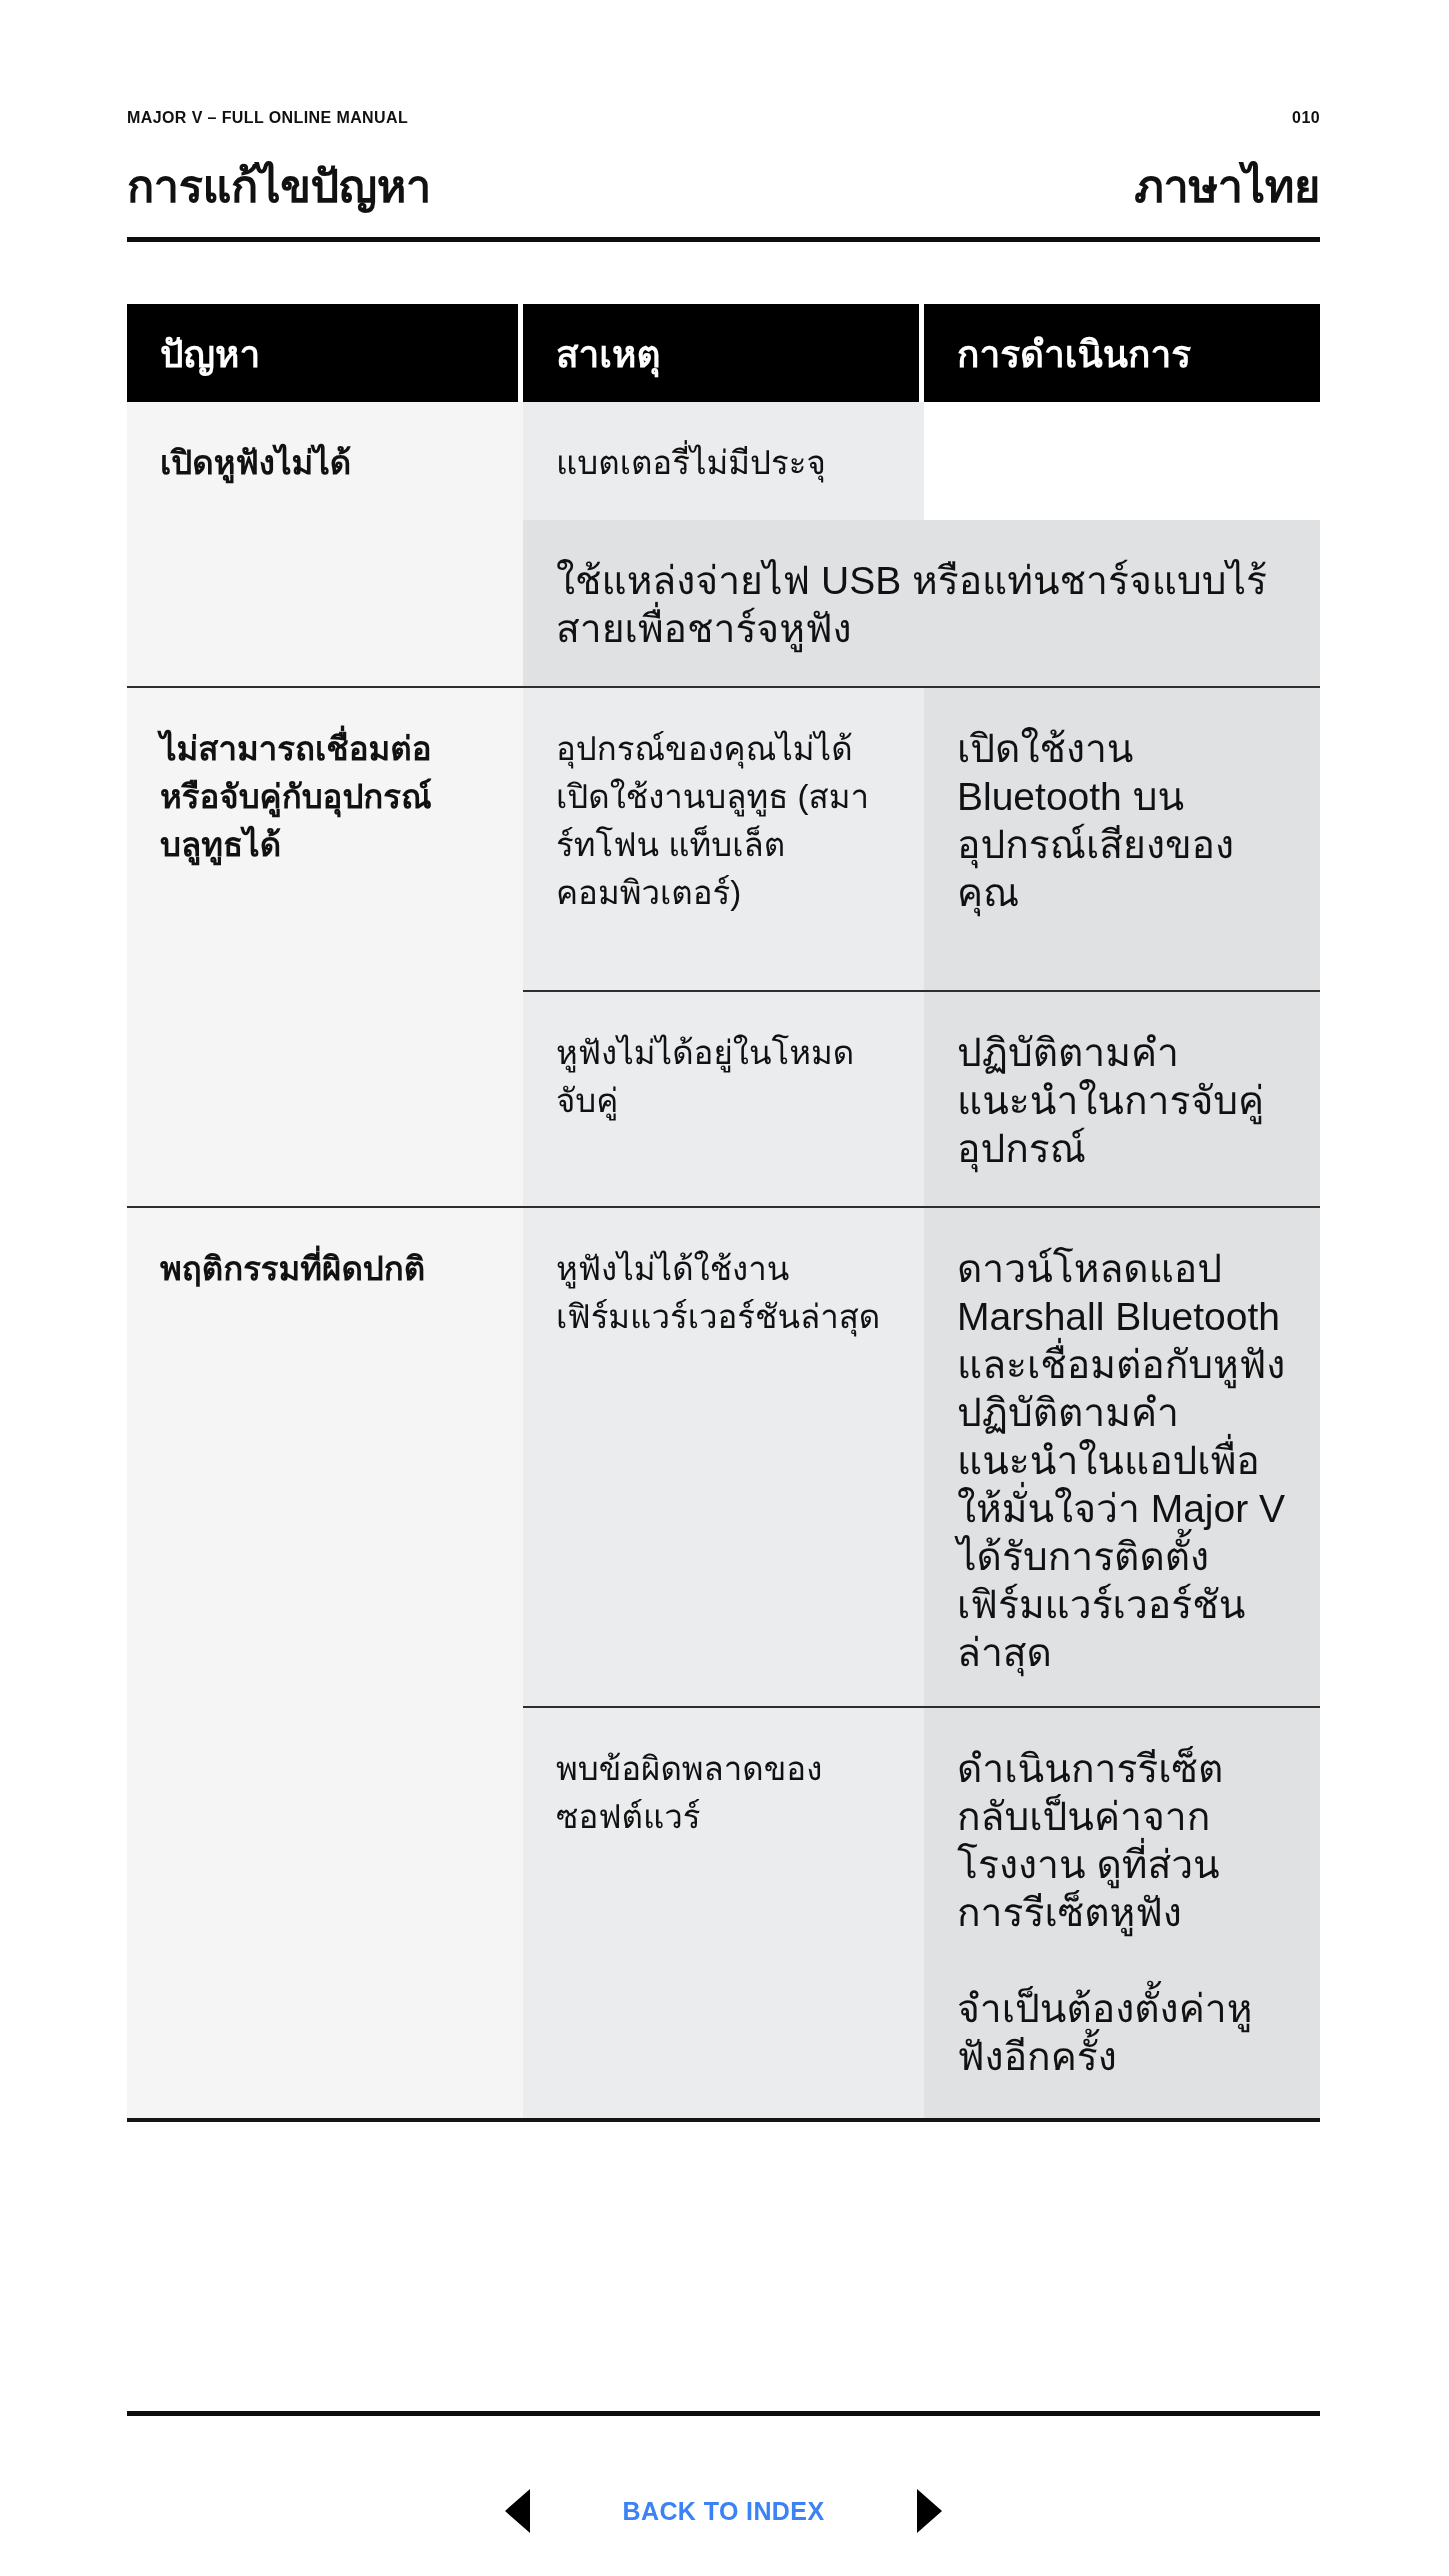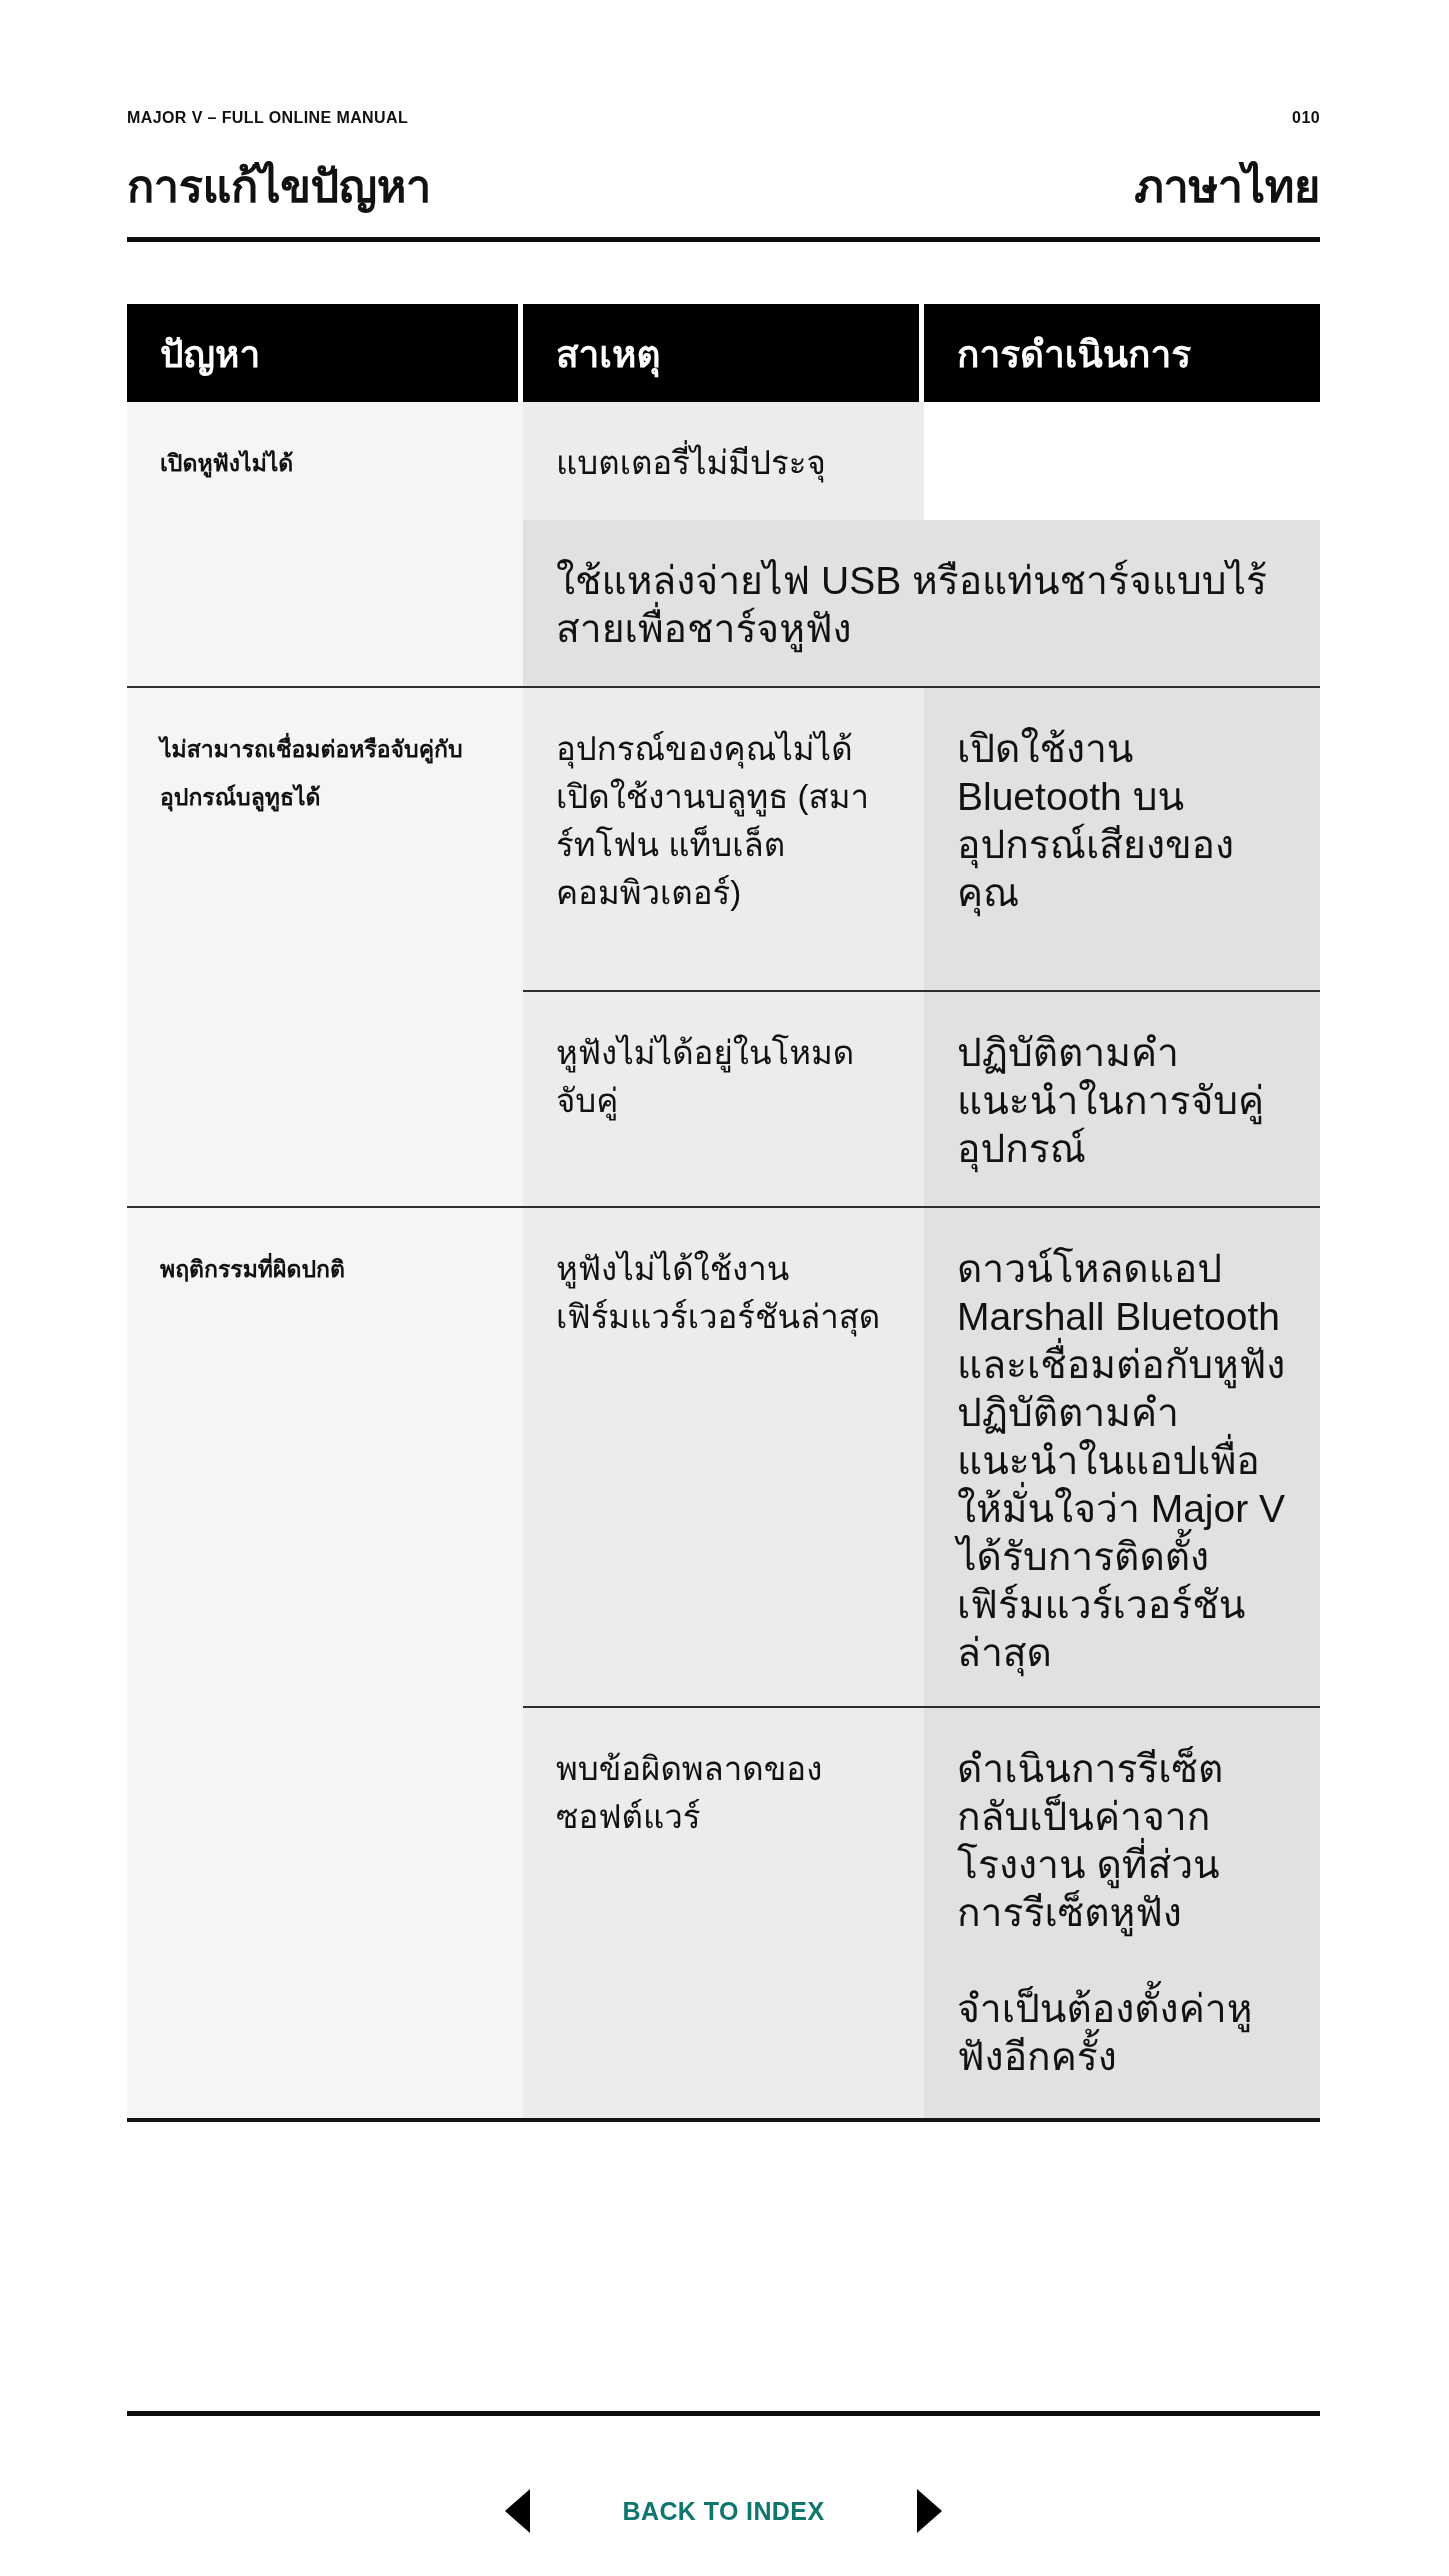--- a/index.html
+++ b/index.html
@@ -24,21 +24,21 @@
   .t-header .hcell{background:#000;color:#fff;display:flex;align-items:center;
     padding-left:33px;font-size:37px;font-weight:700;box-sizing:border-box;}
   .t-header .hcell.c1{width:396px;border-right:5px solid #fff;}
   .t-header .hcell.c2{width:401px;border-right:5px solid #fff;}
   .t-header .hcell.c3{flex:1;}
 
   .t-body{border-bottom:4.2px solid #141414;}
   .t-group{display:flex;}
   .t-group + .t-group{border-top:2.5px solid #2e2e2e;}
   .t-problem{width:396px;box-sizing:border-box;background:#f5f5f5;
-    padding:37px 33px 33px 33px;font-size:23px;font-weight:700;line-height:48px;}
+    padding:37px 33px 33px 33px;font-size:33px;font-weight:700;line-height:48px;}
   .t-rows{flex:1;display:flex;flex-direction:column;}
   .t-subrow{display:flex;flex:1;}
   .t-subrow + .t-subrow{border-top:2.5px solid #2e2e2e;}
   .t-cause{width:401px;box-sizing:border-box;background:#ebeced;
     padding:37px 33px 33px 33px;font-size:33px;line-height:48px;}
   .t-action{flex:1;box-sizing:border-box;background:#e0e1e3;
     padding:37px 33px 33px 33px;font-size:39px;line-height:48px;}
   .t-action p{margin:0;}
   .t-action p + p{margin-top:48px;}
 
@@ -48,21 +48,21 @@
   .t-group:nth-child(3) .t-subrow:nth-child(1){min-height:498px;}
   .t-group:nth-child(3) .t-subrow:nth-child(2){min-height:384px;}
 
   
   .footer-rule{height:5px;background:#0d0d0d;margin-top:289px;}
   .footer-nav{margin-top:73px;display:flex;justify-content:center;align-items:center;gap:93px;}
   .nav-btn{background:none;border:none;padding:0;cursor:pointer;display:flex;align-items:center;}
   .tri{width:0;height:0;border-top:22px solid transparent;border-bottom:22px solid transparent;}
   .tri-left{border-right:25px solid #000;}
   .tri-right{border-left:25px solid #000;}
-  .back-label{font-size:25px;font-weight:700;letter-spacing:0.4px;color:#0f766e;text-decoration:none;}
+  .back-label{font-size:25px;font-weight:700;letter-spacing:0.4px;color:#3b82f6;text-decoration:none;}
 </style>
 </head>
 <body>
 
 <div class="content">
 
   <div class="meta-row">
     <span>MAJOR V – FULL ONLINE MANUAL</span>
     <span>010</span>
   </div>

